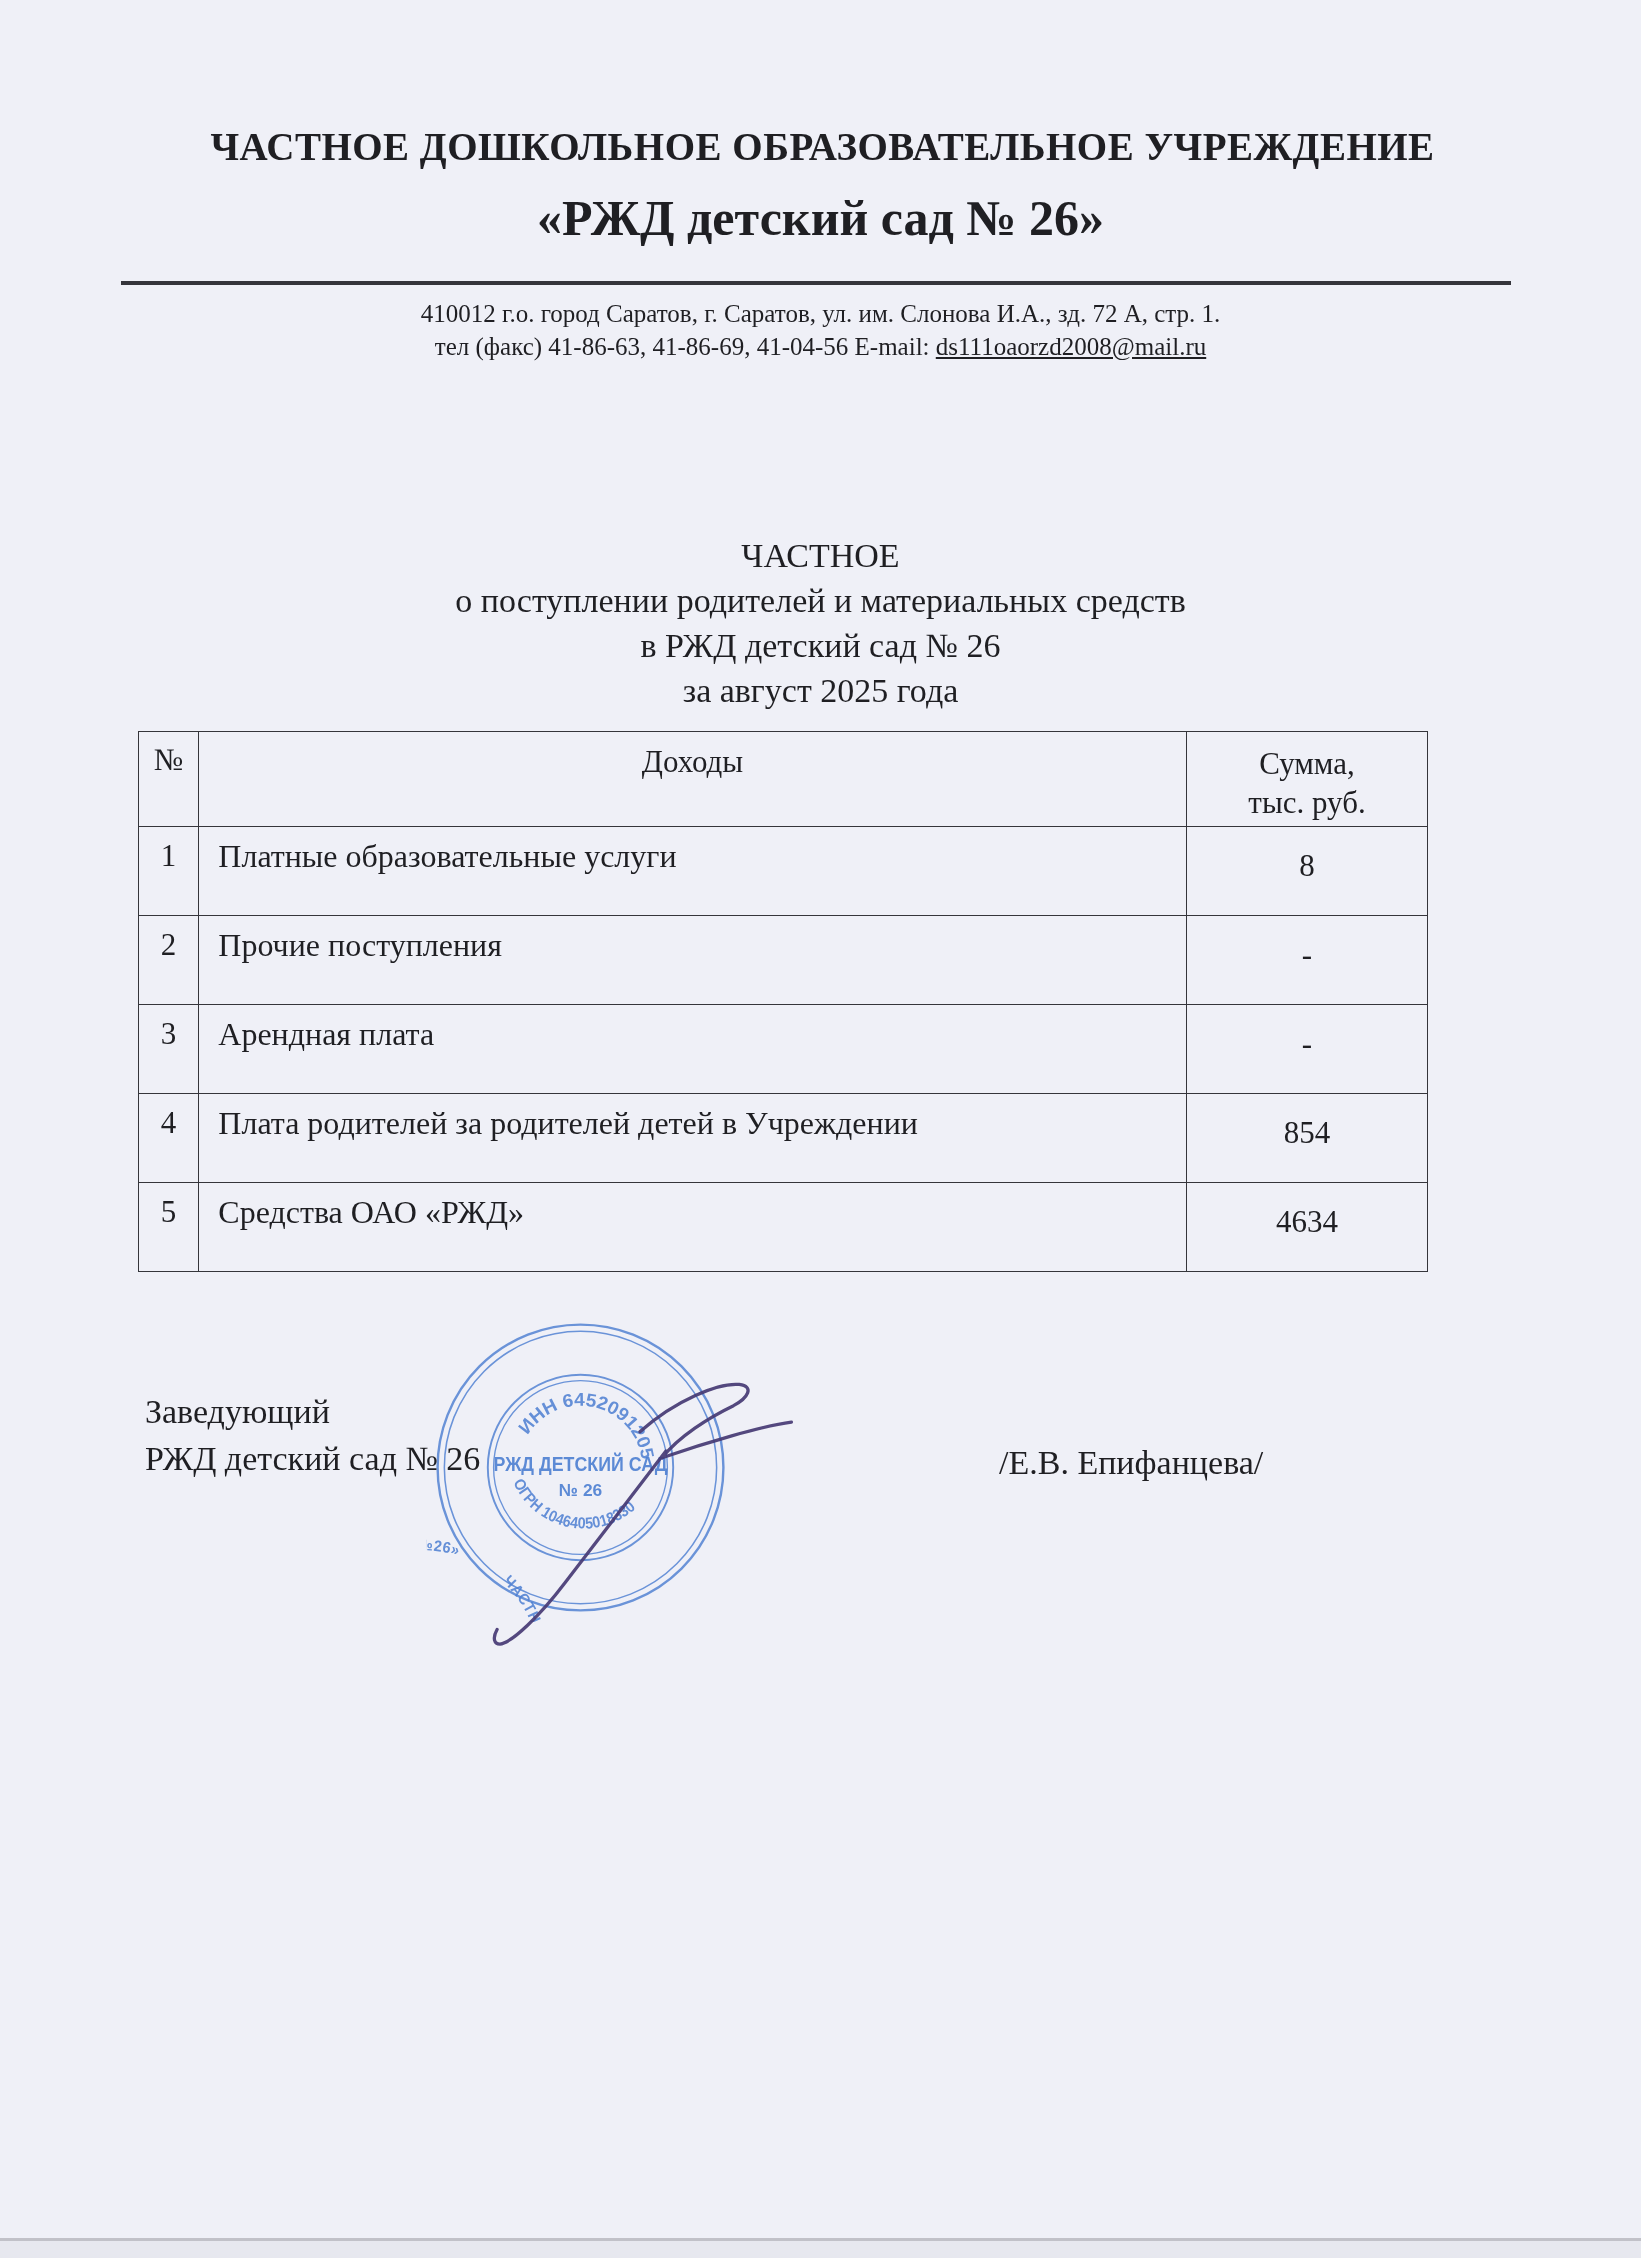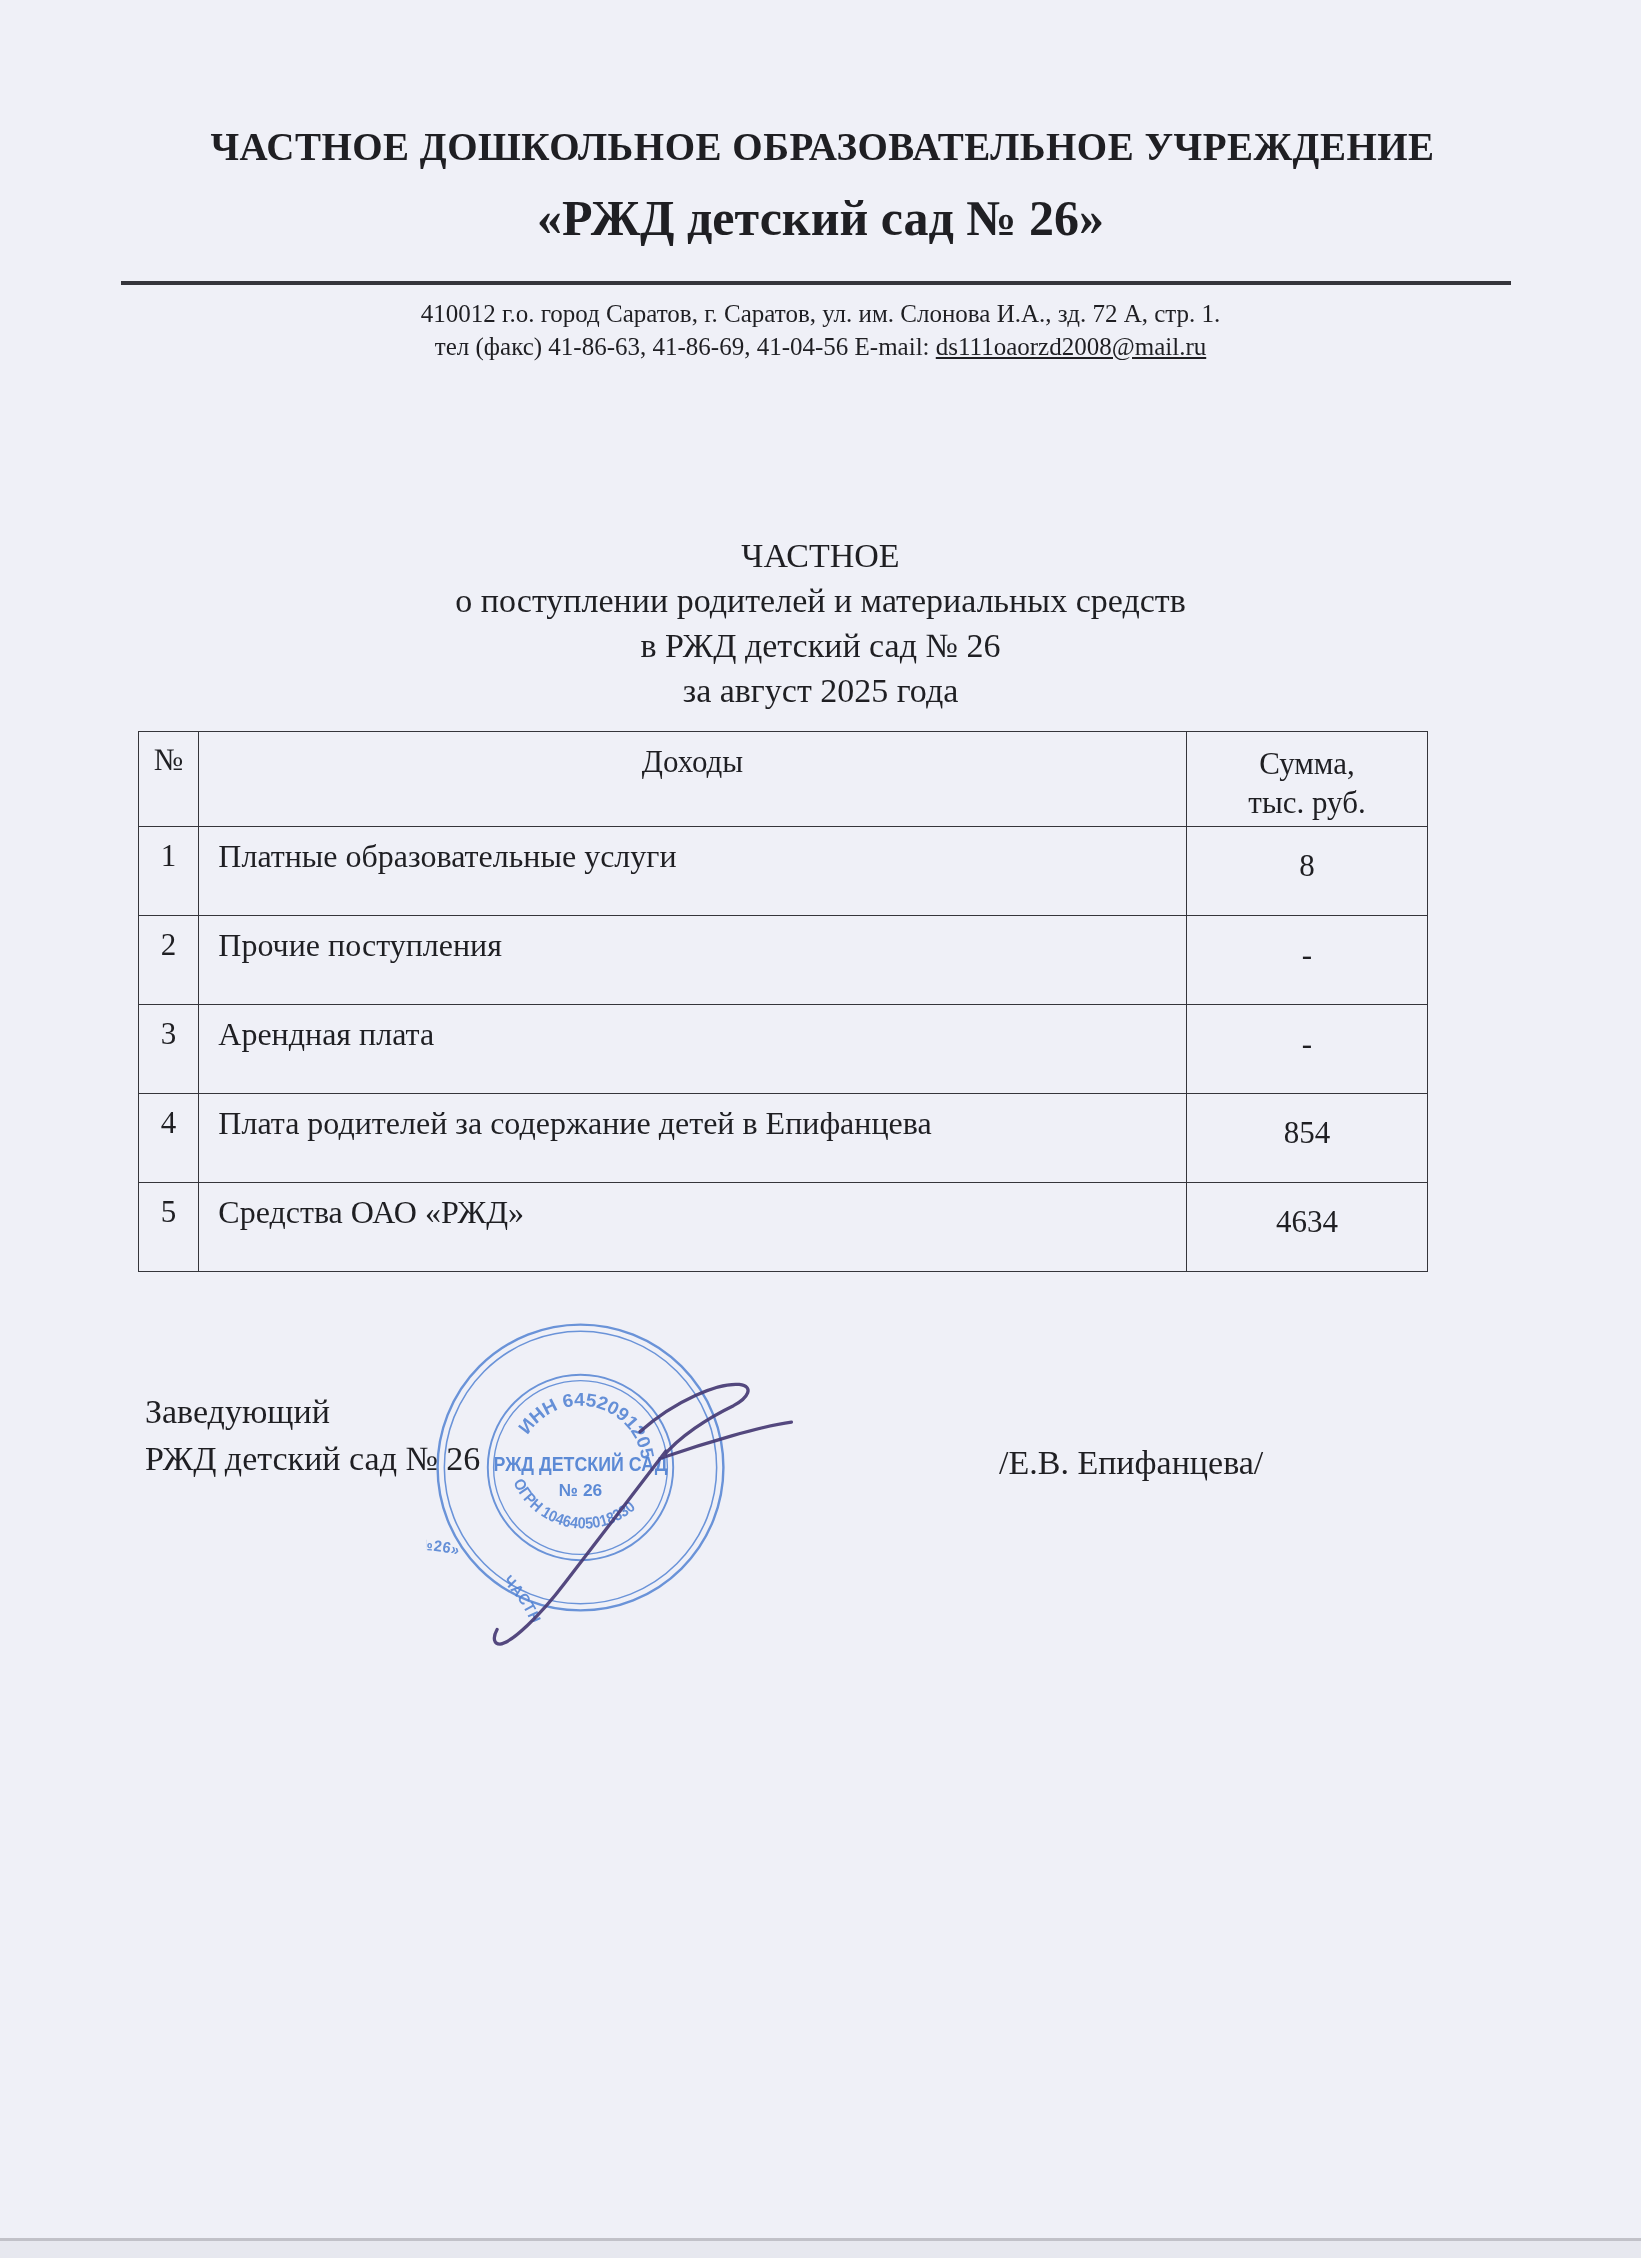--- a/index.html
+++ b/index.html
@@ -149,21 +149,21 @@
         <td class="label">Прочие поступления</td>
         <td class="value">-</td>
       </tr>
       <tr>
         <td class="num">3</td>
         <td class="label">Арендная плата</td>
         <td class="value">-</td>
       </tr>
       <tr>
         <td class="num">4</td>
-        <td class="label">Плата родителей за содержание детей в Епифанцева</td>
+        <td class="label">Плата родителей за родителей детей в Учреждении</td>
         <td class="value">854</td>
       </tr>
       <tr>
         <td class="num">5</td>
         <td class="label">Средства ОАО «РЖД»</td>
         <td class="value">4634</td>
       </tr>
     </tbody>
   </table>
 

